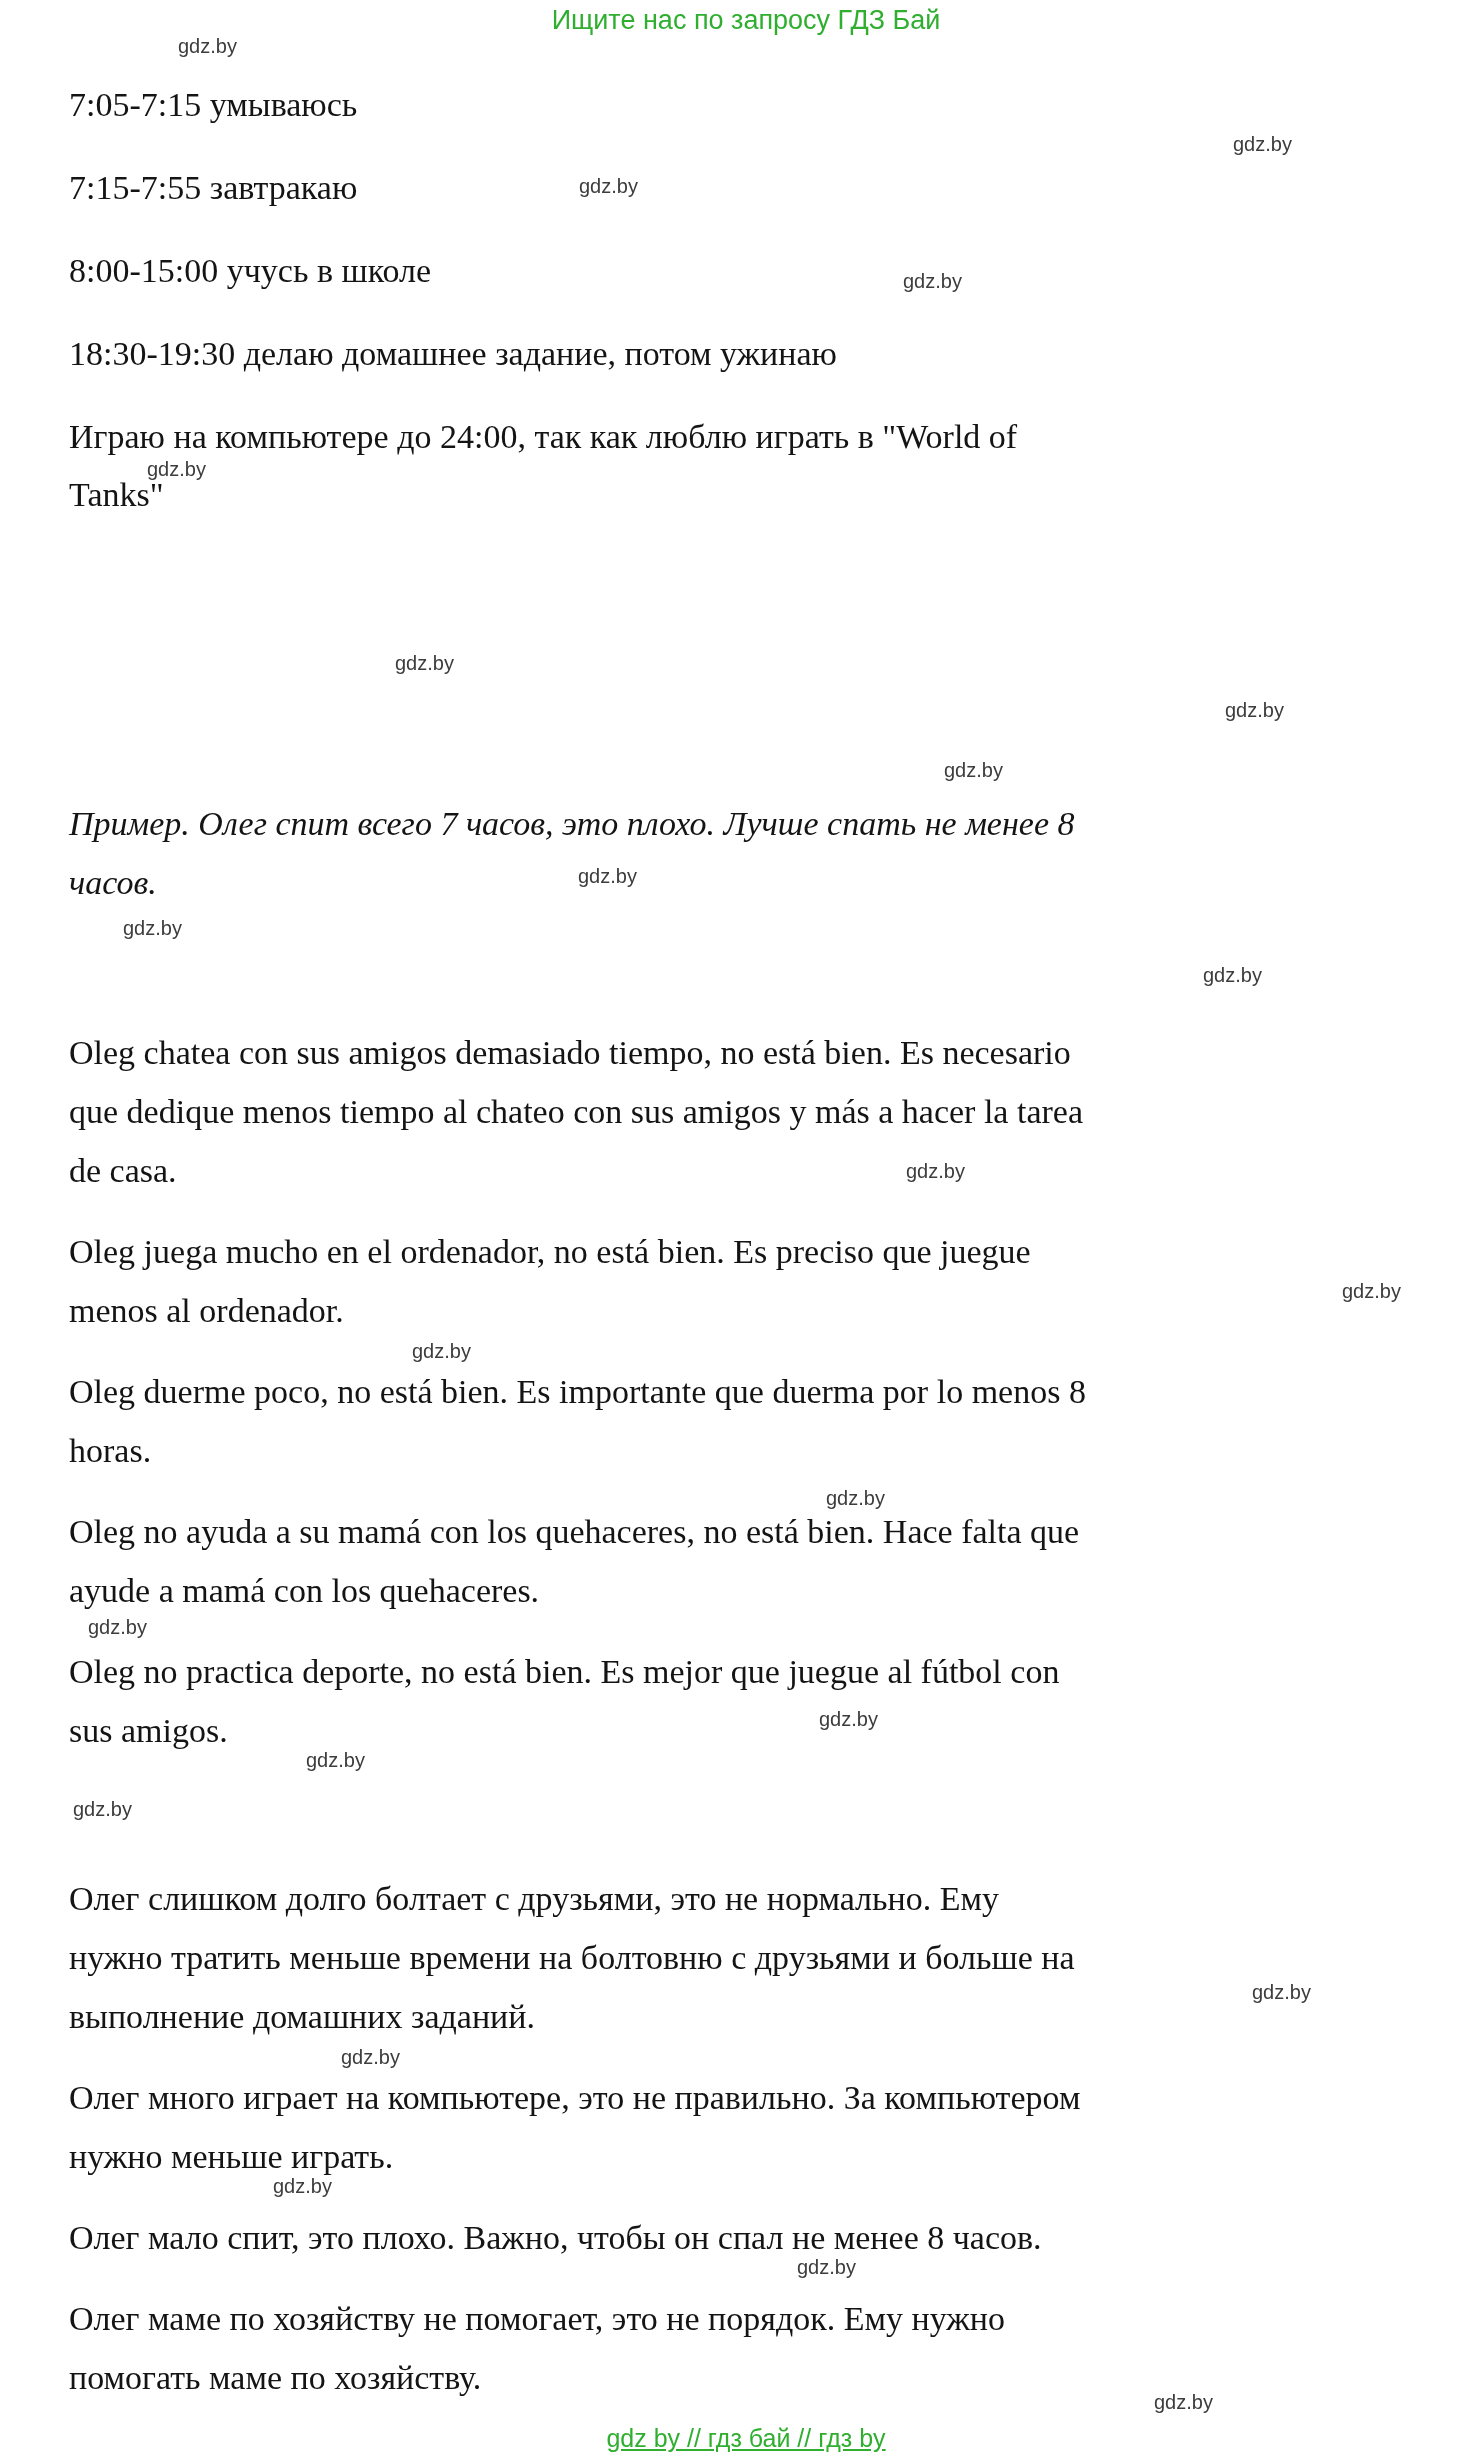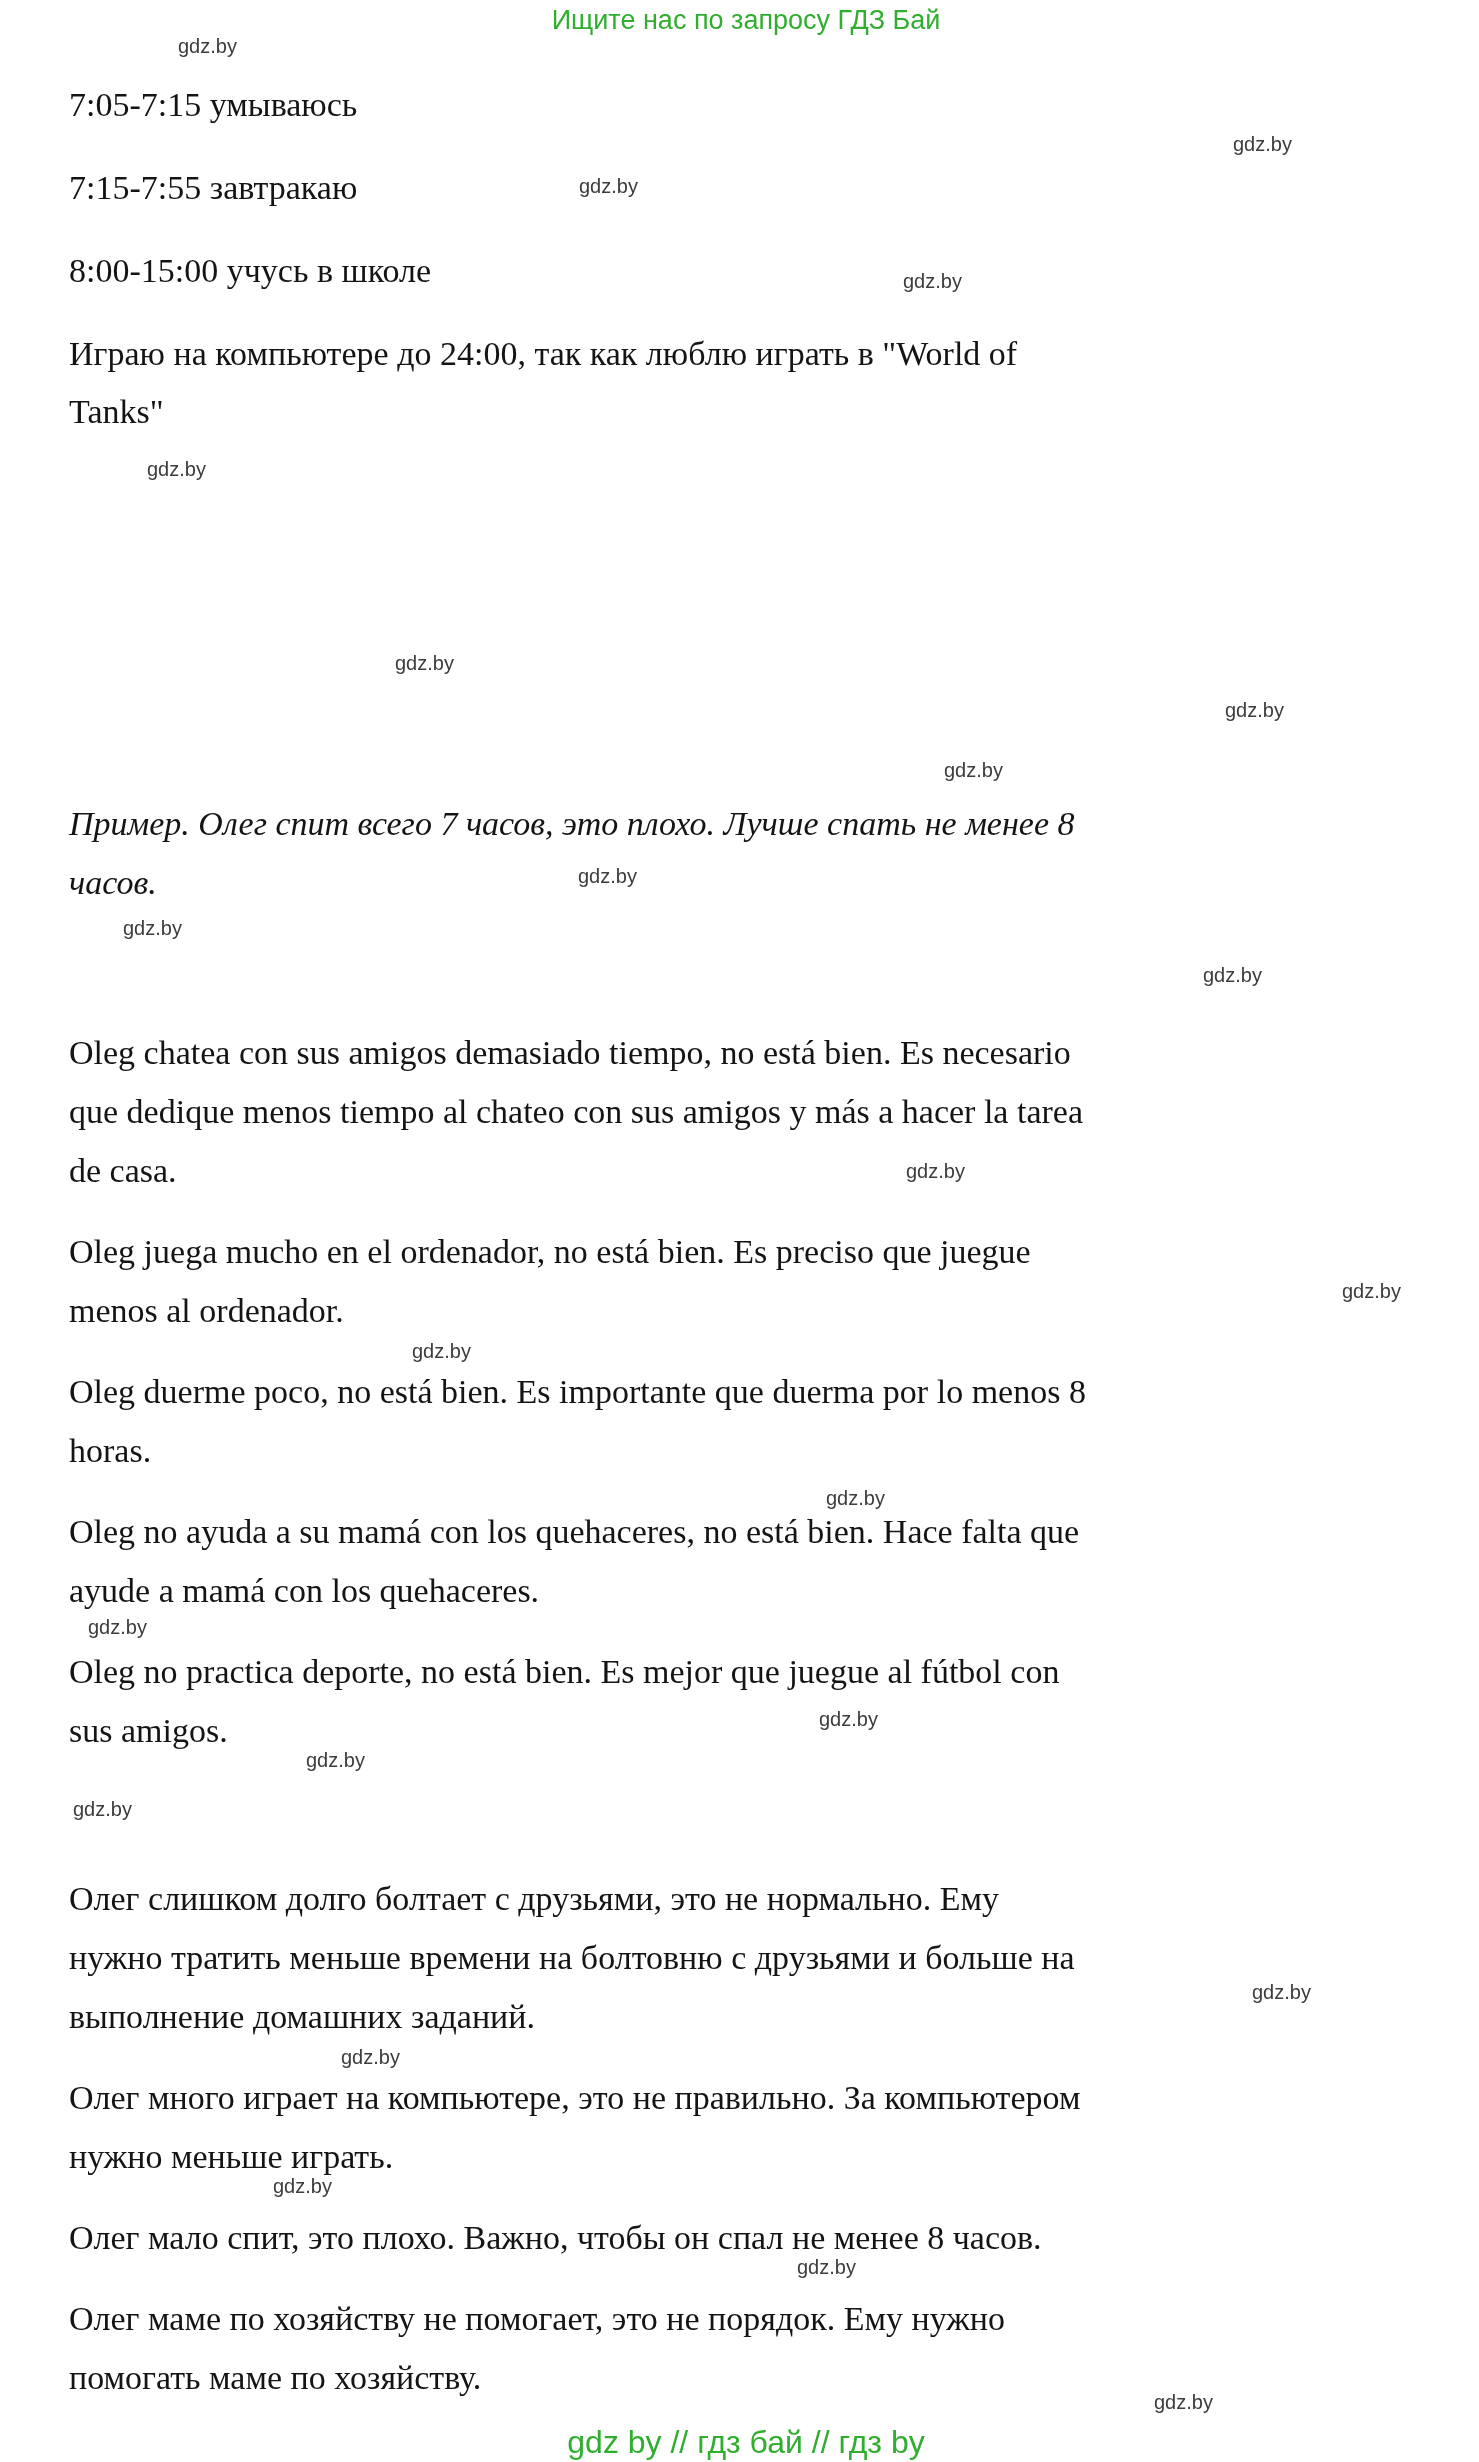--- a/index.html
+++ b/index.html
@@ -16,21 +16,21 @@
 
   .green-note {
     position: absolute;
     width: 100%;
     text-align: center;
     font-family: "Liberation Sans", sans-serif;
     color: var(--accent-green, #2fae2f);
     padding-left: 12px;
   }
   .header-note { top: 4.7px; font-size: 27px; }
-  .footer-note { top: 2424px; font-size: 32px; }
+  .footer-note { top: 2424px; font-size: 25px; text-decoration: underline; }
 
   .text {
     color: var(--text-color, #141414);
     font-size: 34px;
     line-height: 59px;
     white-space: pre-line;
   }
 
   .schedule {
     position: absolute;
@@ -72,20 +72,21 @@
 <body>
 
 <div class="page">
 
   <div class="green-note header-note">Ищите нас по запросу ГДЗ Бай</div>
 
   <div class="schedule">
     <p class="text">7:05-7:15 умываюсь</p>
     <p class="text">7:15-7:55 завтракаю</p>
     <p class="text">8:00-15:00 учусь в школе</p>
+    <p class="text">18:30-19:30 делаю домашнее задание, потом ужинаю</p>
     <p class="text">Играю на компьютере до 24:00, так как люблю играть в "World of
 Tanks"</p>
   </div>
 
   <div class="example-block text">Пример. Олег спит всего 7 часов, это плохо. Лучше спать не менее 8
 часов.</div>
 
   <div class="para-block spanish-block">
     <p class="text">Oleg chatea con sus amigos demasiado tiempo, no está bien. Es necesario
 que dedique menos tiempo al chateo con sus amigos y más a hacer la tarea

